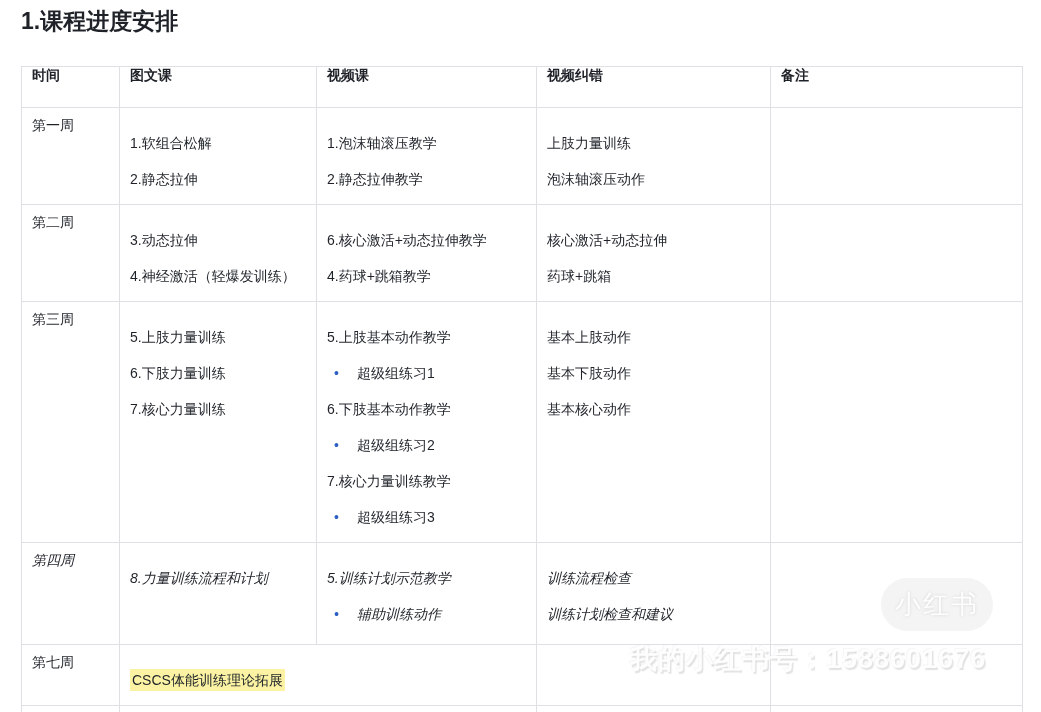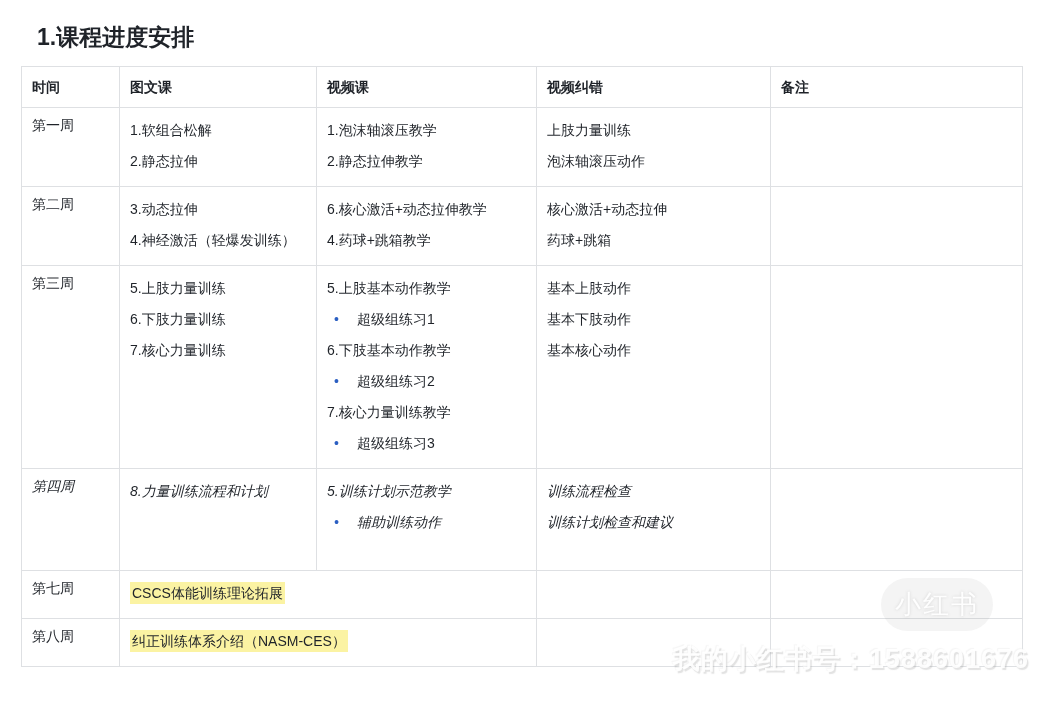--- a/index.html
+++ b/index.html
@@ -3,70 +3,70 @@
 <meta charset="utf-8">
 <style>
   html,body{margin:0;padding:0;}
   body{
     width:1041px;height:712px;position:relative;overflow:hidden;
     background:#ffffff;
     font-family:"Liberation Sans","DejaVu Sans",sans-serif;
     color:var(--text,#1f2329);
   }
   .title{
-    position:absolute;left:21px;top:6px;margin:16px;
+    position:absolute;left:21px;top:6px;margin:0;
     font-size:23px;font-weight:700;color:var(--text,#1f2329);
   }
   table.schedule{
     position:absolute;left:21px;top:66px;width:1001px;
     border-collapse:collapse;table-layout:fixed;
   }
   table.schedule th, table.schedule td{
     border:1px solid var(--border,#dee0e3);
     vertical-align:top;text-align:left;
     padding:9px 10px 4px 10px;
     font-size:14px;color:var(--text,#1f2329);
     overflow:visible;white-space:nowrap;
   }
   table.schedule thead tr{height:41px;}
-  table.schedule th{font-weight:700;padding-top:12px;}
+  table.schedule th{font-weight:700;padding-top:0;}
   tbody tr:nth-child(1){height:70px;}
   tbody tr:nth-child(2){height:71px;}
   tbody tr:nth-child(3){height:193px;}
   tbody tr:nth-child(4){height:102px;font-style:italic;}
   tbody tr:nth-child(5){height:40px;}
   tbody tr:nth-child(6){height:40px;}
   tbody tr:nth-child(7){height:40px;}
   tbody tr:nth-child(8){height:40px;}
-  .line{line-height:20px;min-height:20px;margin:3px 0 11px 0;}
+  .line{line-height:20px;min-height:20px;margin:16px 0 11px 0;}
   .line.bullet{display:flex;align-items:flex-start;}
   .dot{
     color:var(--bullet,#2b5fc2);
     width:18px;padding-left:7px;flex:0 0 auto;
     font-size:14px;line-height:20px;
   }
   .bullet .txt{padding-left:5px;}
   .hl{background:var(--highlight,#fbf3a3);padding:3px 2px;}
   
   .wm-badge{
     position:absolute;left:881px;top:578px;width:112px;height:53px;
     border-radius:27px;background:rgba(150,150,150,0.10);
     display:flex;align-items:center;justify-content:center;
     pointer-events:none;
   }
   .wm-badge span{
     color:rgba(255,255,255,0.95);font-weight:400;font-size:26px;letter-spacing:2px;
     text-shadow:0 0 3px rgba(120,120,120,0.25);
   }
   .wm-text{
-    position:absolute;left:649px;top:641px;width:380px;
+    position:absolute;left:630px;top:641px;width:380px;
     font-size:27px;letter-spacing:1px;font-weight:700;
     color:rgba(255,255,255,0.92);
     text-shadow:1.5px 1.5px 1px rgba(150,150,150,0.28),-1px -1px 1px rgba(230,230,230,0.4);
-    pointer-events:none;white-space:nowrap;text-align:right;
+    pointer-events:none;white-space:nowrap;
   }
 </style>
 </head>
 <body style="--text: #1f2329; --border: #dee0e3; --highlight: #fbf3a3; --bullet: #2b5fc2;">
 
 <div class="page">
   <h1 class="title">1.课程进度安排</h1>
 
   <table class="schedule">
     <colgroup>

